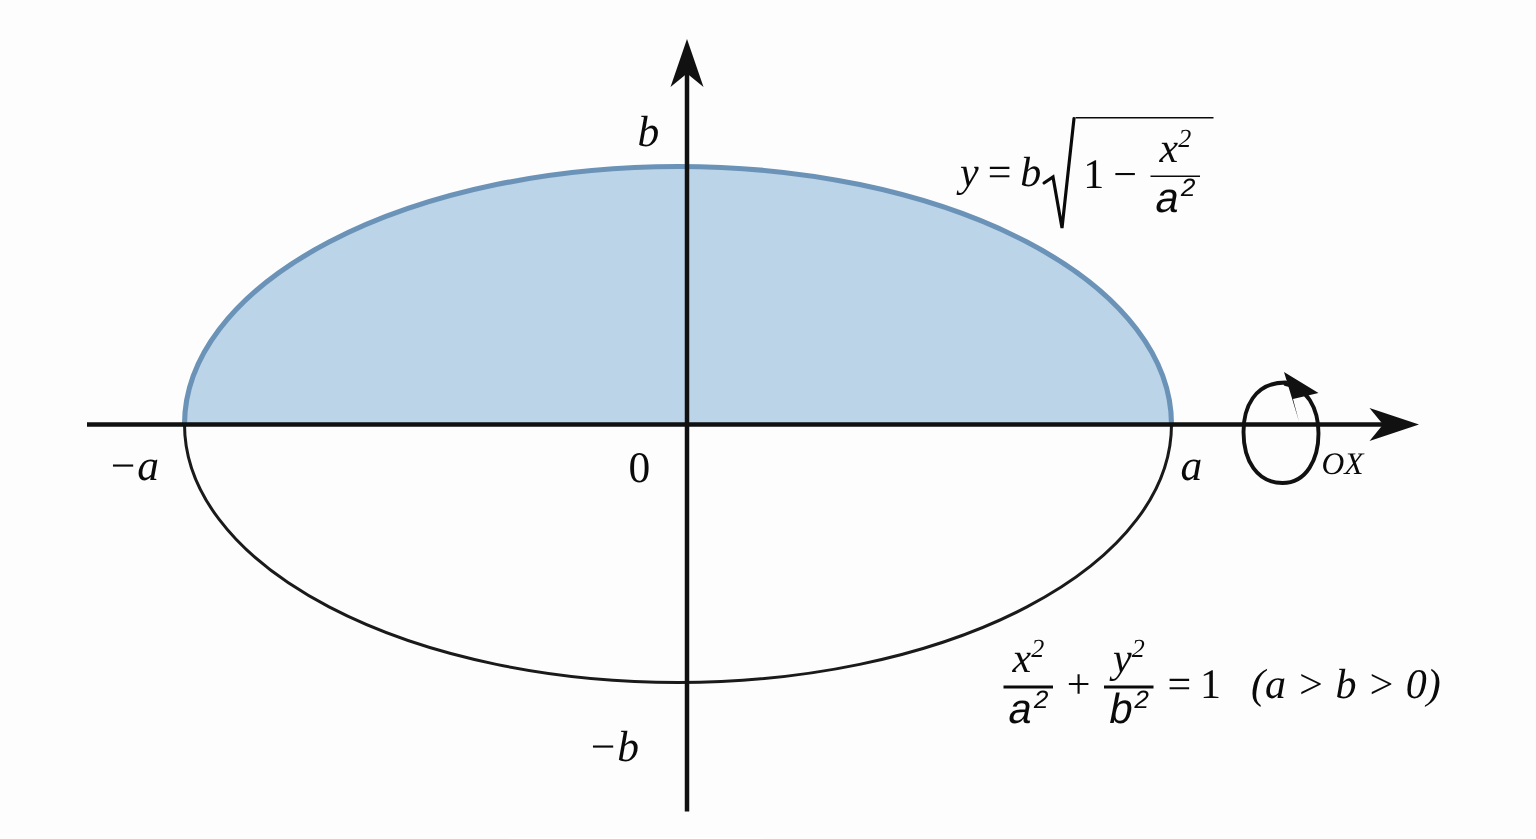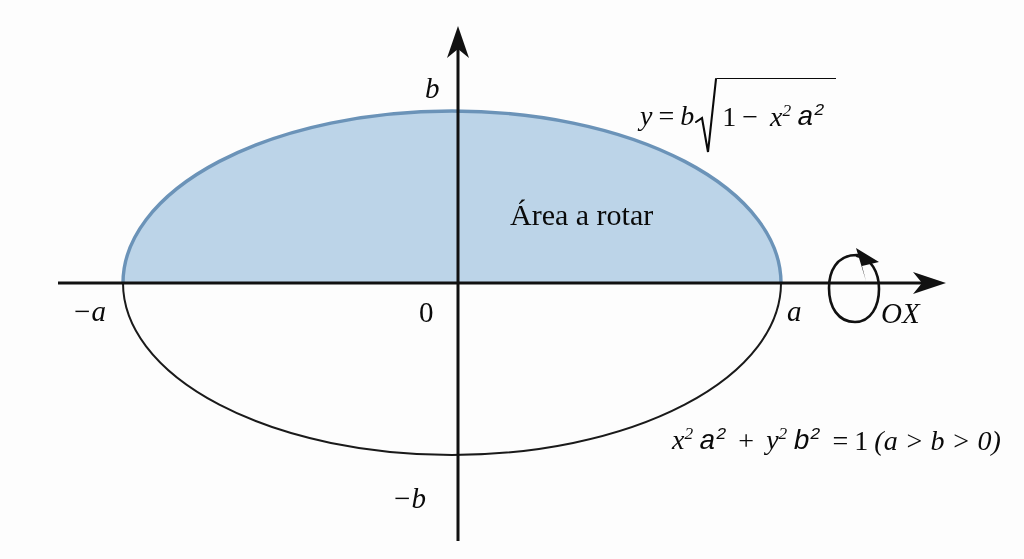--- a/index.html
+++ b/index.html
@@ -30,33 +30,33 @@
   }
   .math { font-style: italic; }
   .upright { font-style: normal; }
 
   
   #label-b      { left: 425px; top: 74px;  font-size: 29px; }
   #label-neg-b  { left: 392px; top: 484px; font-size: 29px; }
   #label-neg-a  { left: 72px;  top: 297px; font-size: 29px; }
   #label-a      { left: 787px; top: 297px; font-size: 29px; }
   #label-origin { left: 419px; top: 298px; font-size: 29px; font-style: normal; }
-  #label-axis-name { left: 881px; top: 299px; font-size: 29px; }
+  #label-axis-name { left: 881px; top: 299px; font-size: 21px; }
 
   
   #label-area {
     left: 510px; top: 200px;
     font-size: 30px; font-style: normal;
   }
 
   
   .formula { display: inline-flex; align-items: center; color: #0a0a0a; }
   .frac {
     display: inline-flex;
-    flex-direction: row;
+    flex-direction: column;
     align-items: center;
     vertical-align: middle;
     margin: 0 3px;
   }
   .frac .num { padding: 0 3px 1px 3px; }
   .frac .den { padding: 1px 3px 0 3px; font-family: Liberation Mono, monospace; }
   .frac .bar {
     width: 100%;
     height: 1.6px;
     background: #0a0a0a;
@@ -117,21 +117,20 @@
     <path d="M 856 248 L 879 262 L 862 266 L 866 281 Z" fill="#111111"></path>
   </svg>
 
   <div class="lbl math" id="label-b">b</div>
   <div class="lbl math" id="label-neg-b">−b</div>
   <div class="lbl math" id="label-neg-a">−a</div>
   <div class="lbl math" id="label-a">a</div>
   <div class="lbl" id="label-origin">0</div>
   <div class="lbl math" id="label-axis-name">OX</div>
 
-  <div class="lbl" id="label-area">Área a rotar</div>
 
   <div class="formula" id="formula-curve">
     <span class="math">y</span>
     <span class="op">=</span>
     <span class="math">b</span>
     <span class="radical">
       <span class="sign">
         <svg viewBox="0 0 22 76" preserveAspectRatio="none" aria-hidden="true">
           <path d="M 1 44 L 7 40 L 13 74 L 21 1" fill="none" stroke="#0a0a0a" stroke-width="2.1" stroke-linejoin="miter" stroke-linecap="round"></path>
         </svg>
@@ -155,16 +154,16 @@
       <span class="den math"><span>a</span><sup class="exp">2</sup></span>
     </span>
     <span class="op">+</span>
     <span class="frac">
       <span class="num math"><span>y</span><sup class="exp">2</sup></span>
       <span class="bar"></span>
       <span class="den math"><span>b</span><sup class="exp">2</sup></span>
     </span>
     <span class="op">=</span>
     <span class="upright">1</span>
-    <span class="math" style="margin-left:6px">(a &gt; b &gt; 0)</span>
+    <span class="math" style="margin-left:20px">(a &gt; b &gt; 0)</span>
   </div>
 
 </div>
 
 </body></html>

